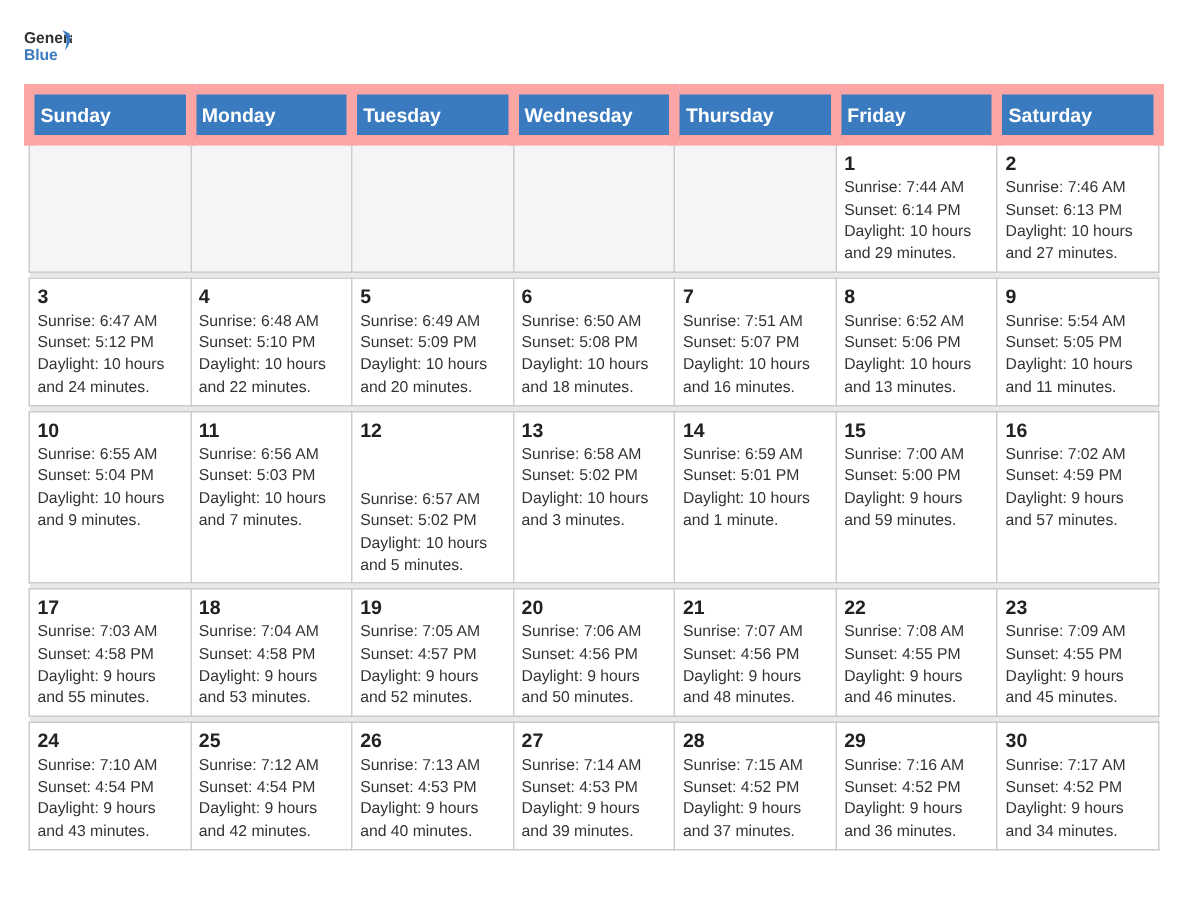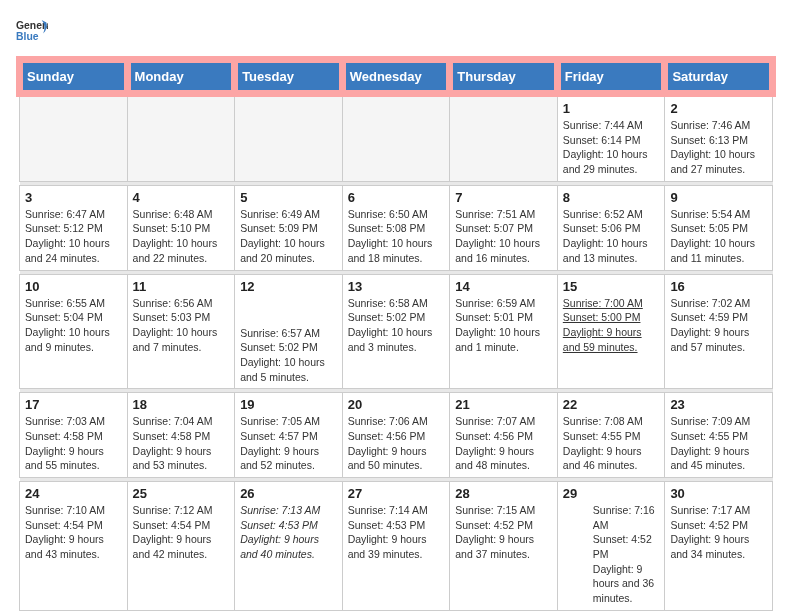--- a/index.html
+++ b/index.html
@@ -229,21 +229,21 @@
 Daylight: 10 hours and 3 minutes.</div>
         </td>
         <td>
           <div class="day-num">14</div>
           <div class="day-info" style="white-space: pre-line;">Sunrise: 6:59 AM
 Sunset: 5:01 PM
 Daylight: 10 hours and 1 minute.</div>
         </td>
         <td>
           <div class="day-num">15</div>
-          <div class="day-info" style="white-space: pre-line; text-decoration: underline;">Sunrise: 7:00 AM
+          <div class="day-info" style="white-space: pre-line;">Sunrise: 7:00 AM
 Sunset: 5:00 PM
 Daylight: 9 hours and 59 minutes.</div>
         </td>
         <td>
           <div class="day-num">16</div>
           <div class="day-info" style="white-space: pre-line;">Sunrise: 7:02 AM
 Sunset: 4:59 PM
 Daylight: 9 hours and 57 minutes.</div>
         </td>
       </tr>
@@ -317,39 +317,39 @@
 Daylight: 9 hours and 43 minutes.</div>
         </td>
         <td>
           <div class="day-num">25</div>
           <div class="day-info" style="white-space: pre-line;">Sunrise: 7:12 AM
 Sunset: 4:54 PM
 Daylight: 9 hours and 42 minutes.</div>
         </td>
         <td>
           <div class="day-num">26</div>
-          <div class="day-info" style="white-space: pre-line; font-style: italic;">Sunrise: 7:13 AM
+          <div class="day-info" style="white-space: pre-line;">Sunrise: 7:13 AM
 Sunset: 4:53 PM
 Daylight: 9 hours and 40 minutes.</div>
         </td>
         <td>
           <div class="day-num">27</div>
           <div class="day-info" style="white-space: pre-line;">Sunrise: 7:14 AM
 Sunset: 4:53 PM
 Daylight: 9 hours and 39 minutes.</div>
         </td>
         <td>
           <div class="day-num">28</div>
           <div class="day-info" style="white-space: pre-line;">Sunrise: 7:15 AM
 Sunset: 4:52 PM
 Daylight: 9 hours and 37 minutes.</div>
         </td>
         <td>
           <div class="day-num">29</div>
-          <div class="day-info" style="white-space: pre-line; margin-left: 30px;">Sunrise: 7:16 AM
+          <div class="day-info" style="white-space: pre-line;">Sunrise: 7:16 AM
 Sunset: 4:52 PM
 Daylight: 9 hours and 36 minutes.</div>
         </td>
         <td>
           <div class="day-num">30</div>
           <div class="day-info" style="white-space: pre-line;">Sunrise: 7:17 AM
 Sunset: 4:52 PM
 Daylight: 9 hours and 34 minutes.</div>
         </td>
       </tr>

